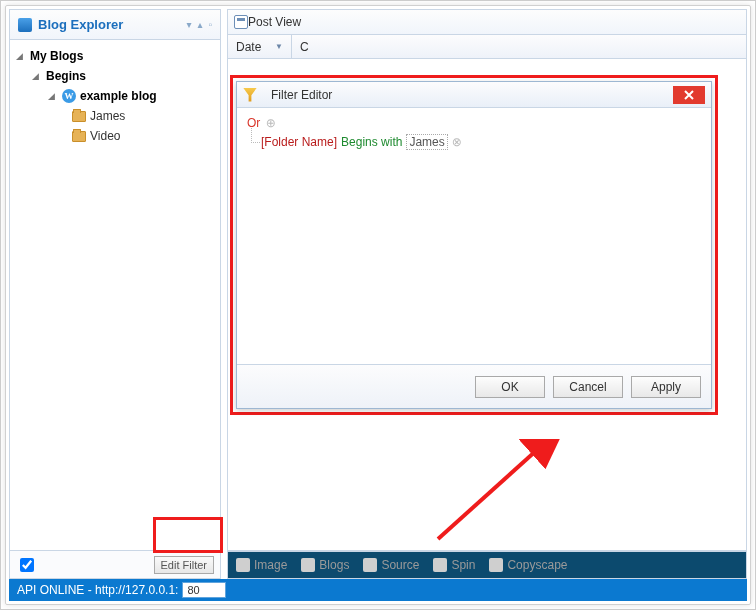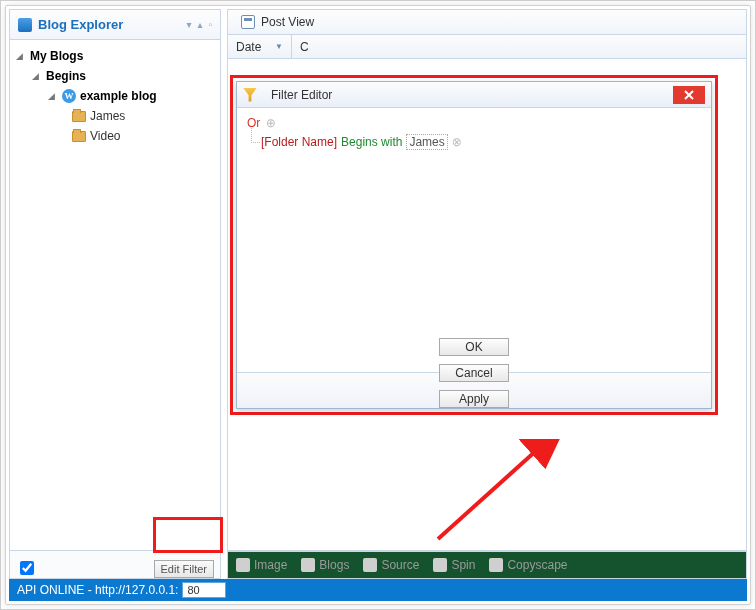--- a/index.html
+++ b/index.html
@@ -16,28 +16,28 @@
   .lp-title { color:#1c6fbd; font-size:13px; font-weight:600; flex:1;}
   .hdr-btn { color:#8aa9c9; font-size:10px; cursor:pointer; user-select:none; }
   .tree { flex:1; padding:6px 4px; font-size:12px; color:#333; overflow:auto; }
   .tree-row { display:flex; align-items:center; height:20px; gap:4px; white-space:nowrap;}
   .expander { width:10px; color:#777; font-size:9px; }
   .bold { font-weight:700; }
   .dark { color:#000000; }
   .wp { width:14px; height:14px; border-radius:50%; background:#3b9be6; color:#fff; font-size:9px; font-weight:700; display:inline-flex; align-items:center; justify-content:center; font-family:Georgia,serif;}
   .folder { width:14px; height:11px; background:#e6b256; border:1px solid #c98f2b; border-radius:1px; position:relative; }
   .folder::before{content:"";position:absolute;top:-3px;left:0;width:6px;height:3px;background:#e6b256;border:1px solid #c98f2b;border-bottom:none;border-radius:1px 1px 0 0;}
-  .lp-footer { height:28px; border-top:1px solid #c9d6e5; background:#fafbfd; display:flex; align-items:flex-end; padding:0 6px; gap:6px;}
+  .lp-footer { height:28px; border-top:1px solid #c9d6e5; background:#fafbfd; display:flex; align-items:center; padding:0 6px; gap:6px;}
   .chk { width:14px; height:14px; }
   .edit-filter-btn { margin-left:auto; font-size:11px; padding:2px 6px; background:linear-gradient(#fafafa,#e7e7e7); border:1px solid #a9a9a9; color:#555; cursor:pointer;}
   .edit-filter-highlight { position:absolute; border:3px solid #ef1c1c; pointer-events:none; }
   
   
   .right-panel { flex:1; display:flex; flex-direction:column; margin-left:6px; min-width:0;}
-  .rp-header { height:26px; display:flex; align-items:center; gap:6px; padding:0 13px; border:1px solid #c9d6e5; background:linear-gradient(#fdfdfd,#f1f5fb); }
+  .rp-header { height:26px; display:flex; align-items:center; padding:0 6px; border:1px solid #c9d6e5; background:linear-gradient(#fdfdfd,#f1f5fb); }
   .rp-header .icon { width:14px; height:14px; }
   .rp-title { font-size:12px; color:#333; }
   .grid-head { height:24px; display:flex; border:1px solid #c9d6e5; border-top:none; background:linear-gradient(#fcfcfd,#eef2f9); font-size:12px; color:#333;}
   .gh-cell { display:flex; align-items:center; padding:0 8px; border-right:1px solid #c9d6e5;}
   .gh-title { flex:1;}
   .gh-date { width:64px; justify-content:space-between;}
   .gh-date .arrow { color:#6d87a8; font-size:8px;}
   .gh-last { width:14px; border-right:none;}
   .rp-body { flex:1; position:relative; border:1px solid #c9d6e5; border-top:none; }
   
@@ -51,28 +51,28 @@
   .dlg-close svg{stroke:#fff;stroke-width:2;}
   .dlg-body { flex:1; padding:8px 10px; font-size:12px; background:#fff;}
   .fe-or { color:#d9362b; }
   .fe-plus { color:#bbb; margin-left:2px; cursor:pointer;}
   .fe-line { display:flex; align-items:center; gap:4px; margin-top:4px; padding-left:14px; position:relative;}
   .fe-line::before{content:"";position:absolute;left:4px;top:-6px;width:8px;height:14px;border-left:1px dotted #bbb;border-bottom:1px dotted #bbb;}
   .fe-field { color:#b91c1c;}
   .fe-op { color:#1e8a2f;}
   .fe-val { border:1px dotted #aaa; padding:0 2px; color:#555;}
   .fe-del { color:#bbb; cursor:pointer;}
-  .dlg-foot { height:36px; border-top:1px solid #c9d6e5; background:linear-gradient(#fcfcfd,#eef2f8); display:flex; align-items:center; justify-content:flex-end; gap:8px; padding:0 10px;flex-direction:column;}
+  .dlg-foot { height:44px; border-top:1px solid #c9d6e5; background:linear-gradient(#fcfcfd,#eef2f8); display:flex; align-items:center; justify-content:flex-end; gap:8px; padding:0 10px;}
   .dlg-btn { width:70px; height:22px; font-size:12px; background:linear-gradient(#fdfdfd,#e8e8e8); border:1px solid #a9a9a9; color:#333; cursor:pointer;}
   
   
   .arrow-svg { position:absolute; left:200px; top:380px; pointer-events:none;}
   
   
-  .rp-tools { height:28px; display:flex; align-items:center; gap:14px; padding:0 8px; border:1px solid #c9d6e5; border-top:1px solid #c9d6e5; background:#14532d; font-size:12px; color:#9a9a9a;}
+  .rp-tools { height:28px; display:flex; align-items:center; gap:14px; padding:0 8px; border:1px solid #c9d6e5; border-top:1px solid #c9d6e5; background:#0c4a6e; font-size:12px; color:#9a9a9a;}
   .tool { display:flex; align-items:center; gap:4px;}
   .tool .ti{ width:14px; height:14px; background:#cfcfcf; border-radius:2px; display:inline-block;}
   
   
   .status { height:22px; background:#0b79d0; color:#fff; display:flex; align-items:center; font-size:12px; padding-left:8px; gap:4px;}
   .status input { height:16px; width:44px; font-size:11px; padding:0 4px; border:1px solid #5fa4dd; color:#333;}
   
   
   .explorer-icon{background:linear-gradient(#4aa0e8,#1c6fbd);border-radius:2px;}
   .postview-icon{border:1px solid #6d8fb7;border-radius:2px;background:#fff;position:relative;}

